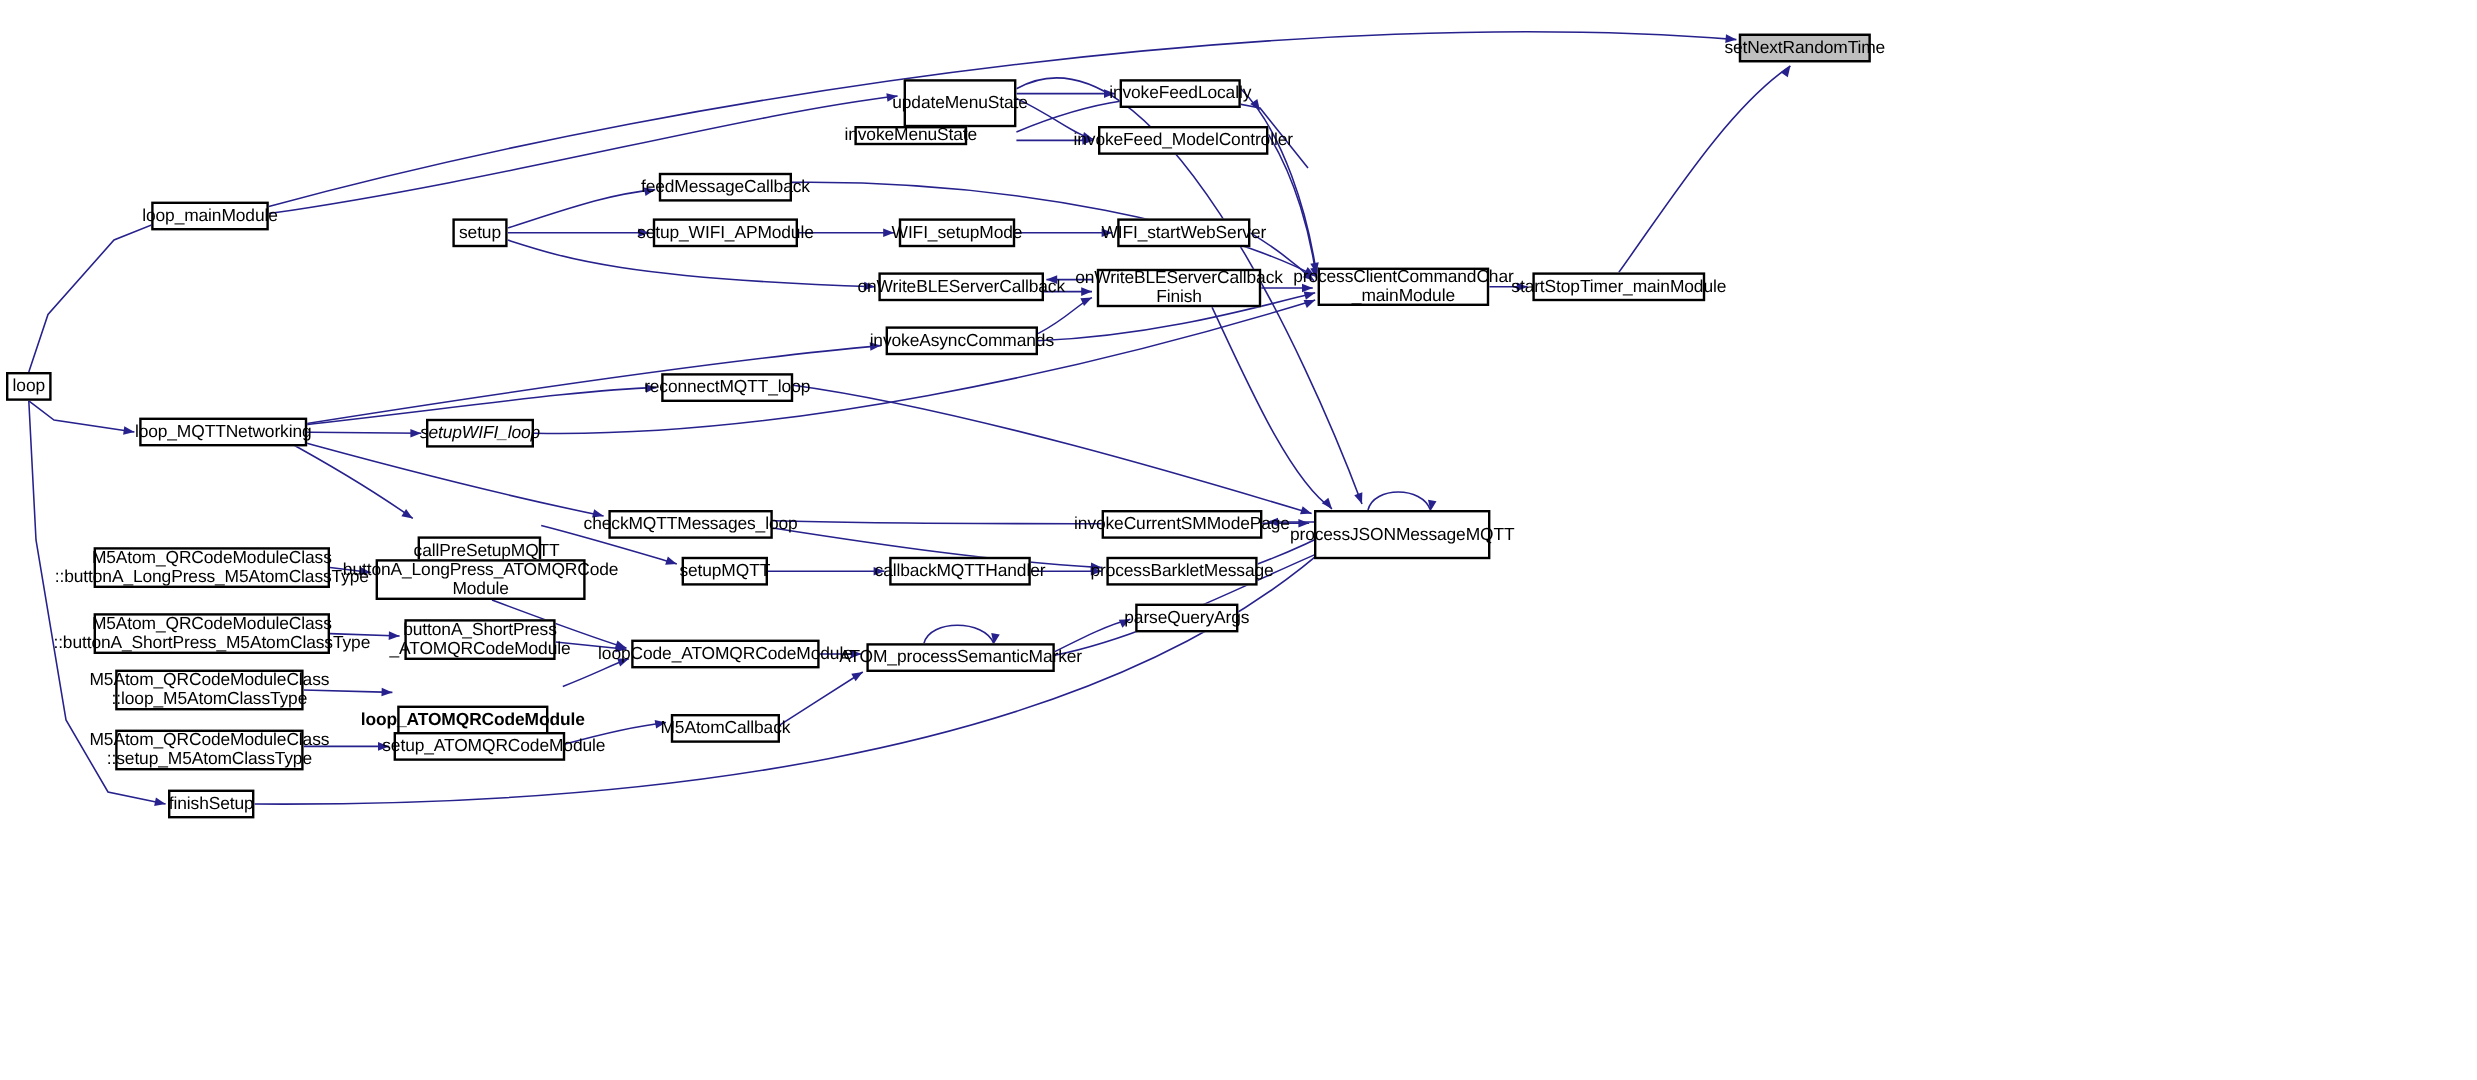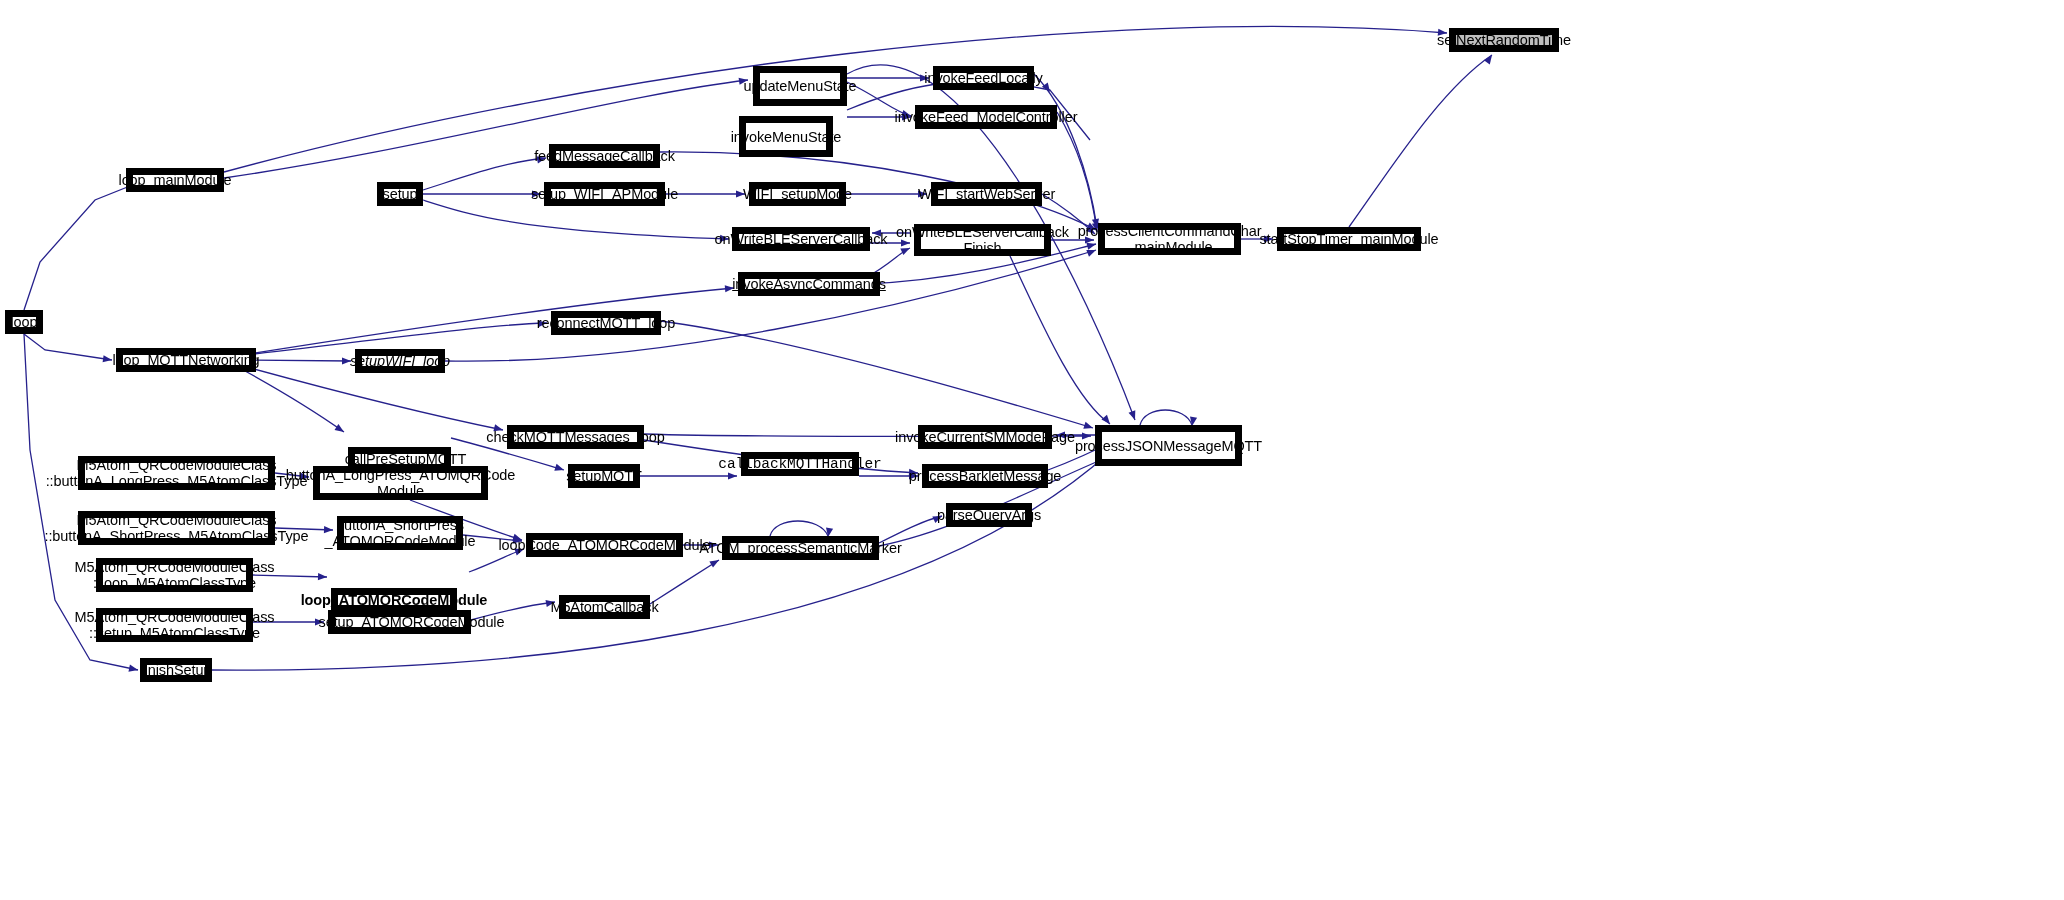--- a/index.html
+++ b/index.html
@@ -21,21 +21,21 @@
   #edge-layer {
     position: absolute;
     left: 0;
     top: 0;
     width: 2064px;
     height: 900px;
   }
   .graph-node {
     position: absolute;
     box-sizing: border-box;
-    border: 7px solid #000000;
+    border: 2px solid #000000;
     background: #ffffff;
     color: #000000;
     font-size: 14.5px;
     line-height: 16px;
     display: flex;
     align-items: center;
     justify-content: center;
     text-align: center;
     white-space: pre-line;
     letter-spacing: -0.1px;
@@ -173,29 +173,29 @@
     </svg>
   <div id="node-layer">
       <div class="graph-node" style="left: 5px; top: 310px; width: 38px; height: 24px;">loop</div>
       <div class="graph-node" style="left: 126px; top: 168px; width: 98px; height: 24px;">loop_mainModule</div>
       <div class="graph-node" style="left: 116px; top: 348px; width: 140px; height: 24px;">loop_MQTTNetworking</div>
       <div class="graph-node" style="left: 140px; top: 658px; width: 72px; height: 24px;">finishSetup</div>
       <div class="graph-node" style="left: 377px; top: 182px; width: 46px; height: 24px;">setup</div>
       <div class="graph-node" style="left: 549px; top: 144px; width: 111px; height: 24px;">feedMessageCallback</div>
       <div class="graph-node" style="left: 544px; top: 182px; width: 121px; height: 24px;">setup_WIFI_APModule</div>
       <div class="graph-node" style="left: 732px; top: 227px; width: 138px; height: 24px;">onWriteBLEServerCallback</div>
-      <div class="graph-node" style="left: 738px; top: 272px; width: 142px; height: 24px; text-decoration: underline;">invokeAsyncCommands</div>
+      <div class="graph-node" style="left: 738px; top: 272px; width: 127px; height: 24px;">invokeAsyncCommands</div>
       <div class="graph-node" style="left: 551px; top: 311px; width: 110px; height: 24px;">reconnectMQTT_loop</div>
       <div class="graph-node" style="left: 355px; top: 349px; width: 90px; height: 24px; font-style: italic;">setupWIFI_loop</div>
       <div class="graph-node" style="left: 348px; top: 447px; width: 103px; height: 24px; padding-left: 12px;">callPreSetupMQTT</div>
       <div class="graph-node" style="left: 507px; top: 425px; width: 137px; height: 24px;">checkMQTTMessages_loop</div>
       <div class="graph-node" style="left: 568px; top: 464px; width: 72px; height: 24px;">setupMQTT</div>
-      <div class="graph-node" style="left: 741px; top: 452px; width: 118px; height: 24px; font-family: Liberation Mono, monospace;">callbackMQTTHandler</div>
+      <div class="graph-node" style="left: 741px; top: 464px; width: 118px; height: 24px;">callbackMQTTHandler</div>
       <div class="graph-node" style="left: 753px; top: 66px; width: 94px; height: 40px;">updateMenuState</div>
-      <div class="graph-node" style="left: 739px; top: 105px; width: 94px; height: 41px; margin-top: 11px;">invokeMenuState</div>
+      <div class="graph-node" style="left: 712px; top: 105px; width: 94px; height: 16px;">invokeMenuState</div>
       <div class="graph-node" style="left: 933px; top: 66px; width: 101px; height: 24px;">invokeFeedLocally</div>
       <div class="graph-node" style="left: 915px; top: 105px; width: 142px; height: 24px;">invokeFeed_ModelController</div>
       <div class="graph-node" style="left: 749px; top: 182px; width: 97px; height: 24px;">WIFI_setupMode</div>
       <div class="graph-node" style="left: 931px; top: 182px; width: 111px; height: 24px;">WIFI_startWebServer</div>
       <div class="graph-node" style="left: 914px; top: 224px; width: 137px; height: 32px;">onWriteBLEServerCallback
 Finish</div>
       <div class="graph-node" style="left: 1098px; top: 223px; width: 143px; height: 32px;">processClientCommandChar
 _mainModule</div>
       <div class="graph-node" style="left: 1277px; top: 227px; width: 144px; height: 24px;">startStopTimer_mainModule</div>
       <div class="graph-node highlight" style="left: 1449px; top: 28px; width: 110px; height: 24px;">setNextRandomTime</div>

